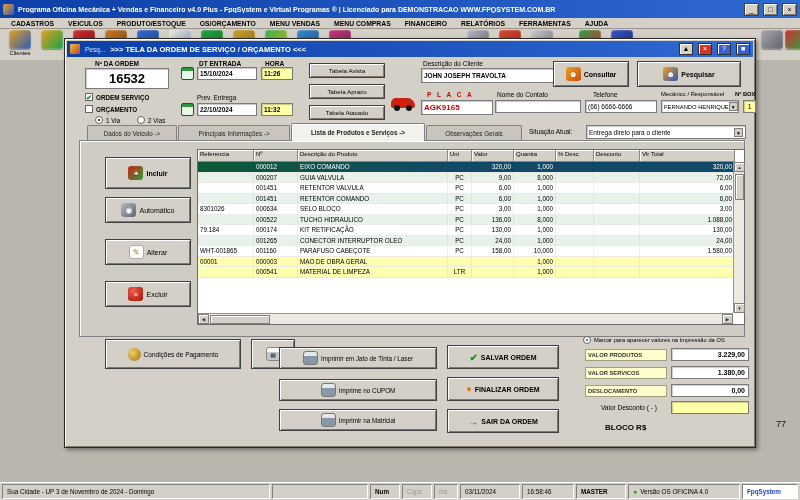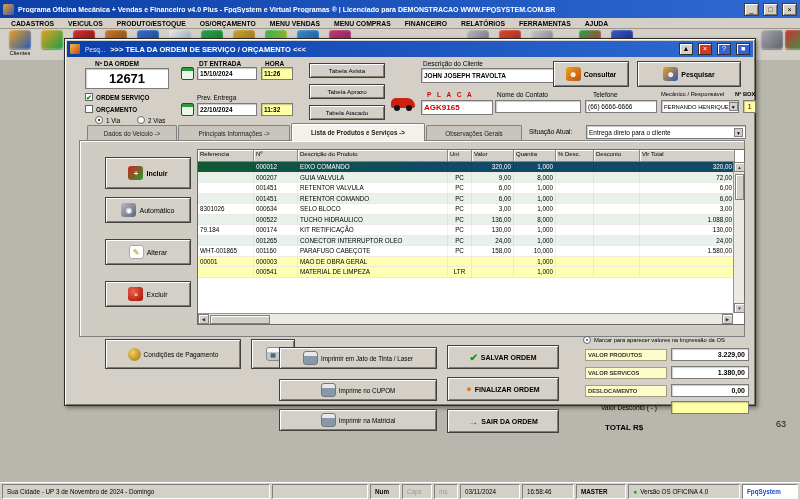--- a/index.html
+++ b/index.html
@@ -19,21 +19,21 @@
   .menubar { position:absolute; left:0; top:18px; width:800px; height:11px; background:#d4d0c8;
     border-bottom:1px solid #9a968c; display:flex; align-items:center; padding-left:4px; }
   .menu-item { font-size:6.8px; font-weight:bold; padding:1px 7px; white-space:nowrap; }
   .toolbar { position:absolute; left:0; top:29px; width:800px; height:31px; background:#d4d0c8; }
   .tb-item { position:absolute; top:1px; width:28px; text-align:center; }
   .tb-glyph { width:22px; height:19px; margin:0 auto; border-radius:3px;
     box-shadow:inset 0 0 2px rgba(255,255,255,.6), 0 1px 1px rgba(0,0,0,.35); }
   .tb-label { font-size:5.8px; margin-top:1px; }
 
   
-  .dialog { position:absolute; left:64px; top:38px; width:692px; height:368px; z-index:10;
+  .dialog { position:absolute; left:64px; top:38px; width:692px; height:410px; z-index:10;
     background:#d4d0c8; border:1px solid #2a2a2a;
     box-shadow:inset 1px 1px 0 #fff, inset -1px -1px 0 #807868, 2px 2px 4px rgba(0,0,0,.4); }
   .dcaption { position:absolute; left:2px; top:2px; right:2px; height:16px;
     background:linear-gradient(90deg,#0c3fa8,#2f6ad2); display:flex; align-items:center; gap:5px; padding:0 3px; }
   .dcaption .dico { width:10px; height:10px; background:linear-gradient(135deg,#f0c040,#c04020); border-radius:1px; }
   .dcaption .pre { color:#dce6ff; font-size:6.5px; white-space:nowrap; }
   .dcaption .dtitle { color:#fff; font-size:7.5px; font-weight:bold; white-space:nowrap; flex:1; }
   .cap-btn { width:14px; height:12px; border:1px solid #303030; background:#d4d0c8;
     box-shadow:inset 1px 1px 0 #fff; font-size:7px; line-height:10px; text-align:center; }
   .cap-btn.red { background:#cc3924; color:#fff; }
@@ -205,36 +205,36 @@
         <div class="tb-glyph" style="background: linear-gradient(135deg, rgb(56, 88, 200), rgb(24, 40, 120));"></div>
       </div>
       <div class="tb-item" style="left: 758px;">
         <div class="tb-glyph" style="background: linear-gradient(135deg, rgb(168, 168, 176), rgb(96, 96, 104));"></div>
       </div>
       <div class="tb-item" style="left: 782px;">
         <div class="tb-glyph" style="background: linear-gradient(135deg, rgb(208, 48, 48), rgb(40, 160, 72));"></div>
       </div>
     </div>
 
-  <span class="bg-num">63</span>
+  <span class="bg-num">77</span>
 
   <div class="dialog">
 
     <div class="dcaption">
       <div class="dico"></div>
       <span class="pre">Pesq...</span>
       <span class="dtitle">&gt;&gt;&gt;  TELA DA ORDEM DE SERVIÇO / ORÇAMENTO  &lt;&lt;&lt;</span>
       <span class="cap-btn">▲</span>
       <span class="cap-btn red">×</span>
       <span class="cap-btn blue">?</span>
       <span class="cap-btn blue">■</span>
     </div>
 
     <span class="lbl b" style="left:30px; top:21px;">Nº DA ORDEM</span>
-    <div class="inp" style="left:20px; top:29px; width:84px; height:21px; justify-content:center; font-size:13px; font-weight:bold;">12671</div>
+    <div class="inp" style="left:20px; top:29px; width:84px; height:21px; justify-content:center; font-size:13px; font-weight:bold;">16532</div>
     <div class="chk" style="left:20px; top:54px;">
       <span class="box">✔</span>
       <span class="cl">ORDEM SERVIÇO</span>
     </div>
     <div class="chk" style="left:20px; top:66px;">
       <span class="box"></span>
       <span class="cl">ORÇAMENTO</span>
     </div>
     <div class="rad on" style="left:30px; top:77px;">
       <span class="dot"></span>
@@ -504,21 +504,21 @@
       <span class="rl" style="font-size:5.8px;">Marcar para aparecer valores na Impressão da OS</span>
     </div>
     <div class="tlabel" style="left:520px; top:310px;">VALOR PRODUTOS</div>
     <div class="tval" style="left:606px; top:309px;">3.229,00</div>
     <div class="tlabel" style="left:520px; top:328px;">VALOR SERVICOS</div>
     <div class="tval" style="left:606px; top:327px;">1.380,00</div>
     <div class="tlabel" style="left:520px; top:346px;">DESLOCAMENTO</div>
     <div class="tval" style="left:606px; top:345px;">0,00</div>
     <span class="lbl" style="left:536px; top:365px;">Valor Desconto ( - )</span>
     <div class="tval yellow" style="left:606px; top:362px;"></div>
-    <span class="lbl b" style="left:540px; top:384px; font-size:8px;">TOTAL R$</span>
+    <span class="lbl b" style="left:540px; top:384px; font-size:8px;">BLOCO R$</span>
   </div>
 
   <div class="statusbar">
     <div class="sb-seg" style="width:268px;">Sua Cidade - UP  3 de Novembro de 2024 - Domingo</div>
     <div class="sb-seg" style="flex:1;"></div>
     <div class="sb-seg" style="width:30px; font-weight:bold;">Num</div>
     <div class="sb-seg sb-dim" style="width:30px;">Caps</div>
     <div class="sb-seg sb-dim" style="width:24px;">Ins</div>
     <div class="sb-seg" style="width:60px;">03/11/2024</div>
     <div class="sb-seg" style="width:52px;">16:58:46</div>

